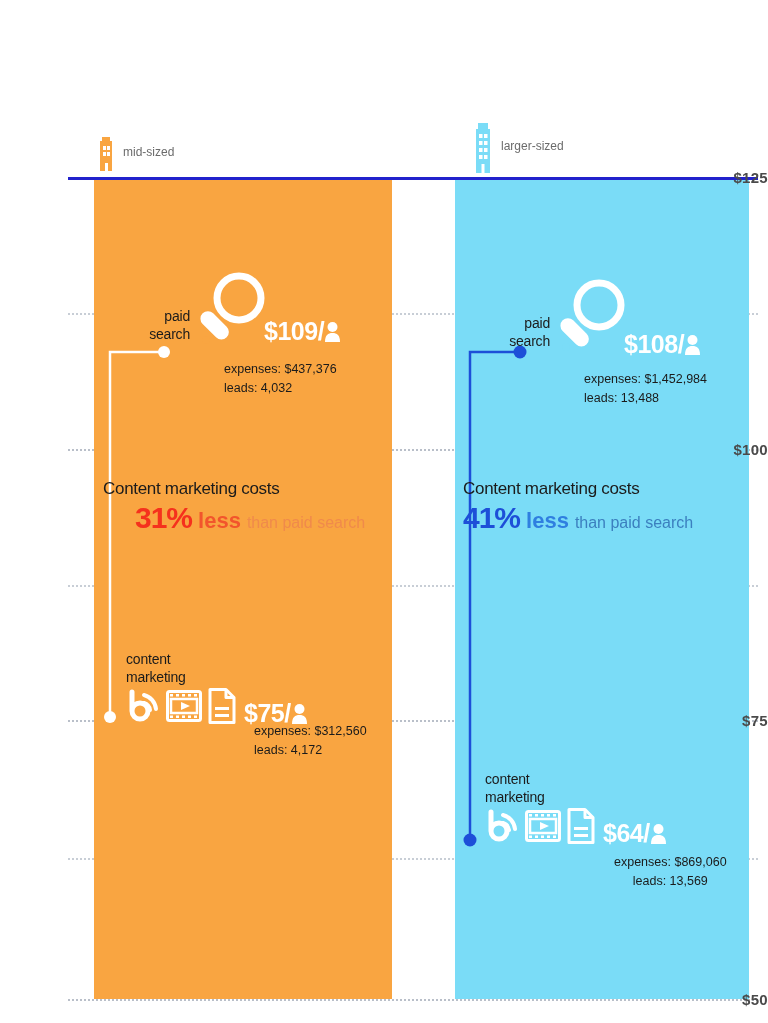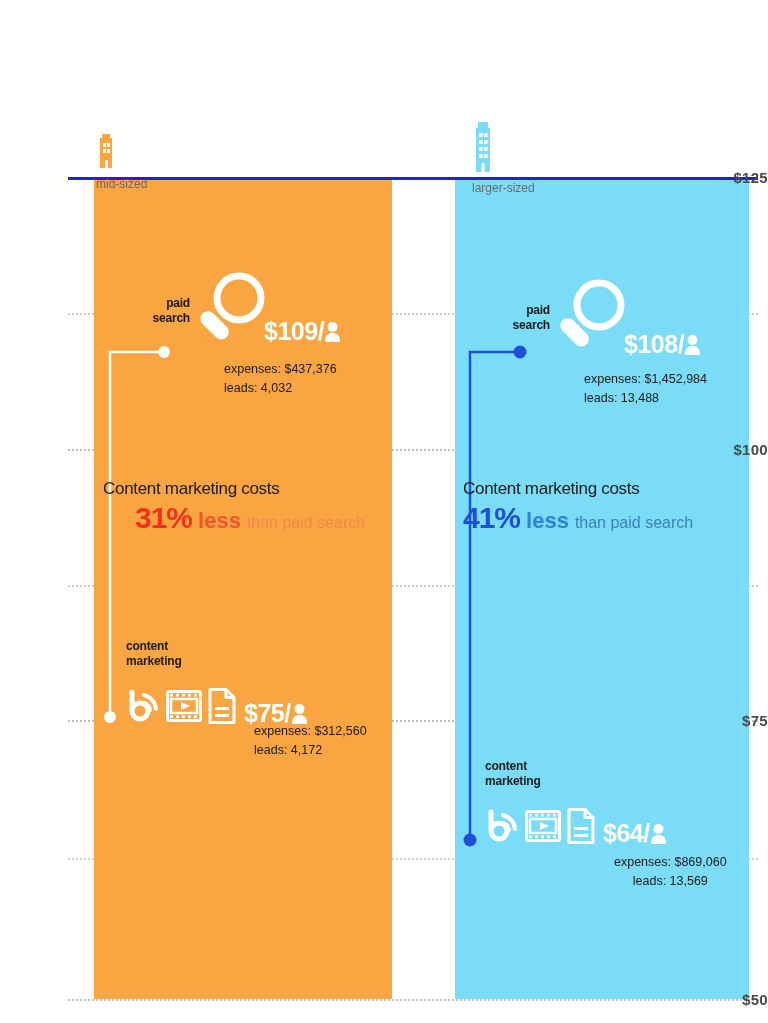--- a/index.html
+++ b/index.html
@@ -31,32 +31,32 @@
     position:absolute;left:68px;right:10px;height:0;
     border-top:3px solid #2222cc;
   }
 
   
   .panel{position:absolute;}
   .panel.mid{background:#f9a541;}
   .panel.large{background:#7adcf7;}
 
   
-  .legend{position:absolute;display:flex;align-items:flex-start;gap:7px;flex-direction:column;}
+  .legend{position:absolute;display:flex;align-items:center;gap:7px;}
   .legend-label{font-size:12px;color:#6b6b6b;padding-bottom:1px;}
   .bldg{display:block;}
 
   
   .conn{position:absolute;}
   .conn svg{display:block;overflow:visible;}
 
   
   .cat-label{
-    position:absolute;font-size:12px;font-weight:700;color:#1b1b1b;
-    line-height:1.25;text-align:right;letter-spacing:-0.2px;
+    position:absolute;font-size:14px;font-weight:400;color:#1b1b1b;
+    line-height:1.25;text-align:right;letter-spacing:-0.2px;margin-top:12px;
   }
   .metric-row{position:absolute;display:flex;align-items:center;}
   .price{
     font-size:25px;font-weight:700;color:#ffffff;
     letter-spacing:-0.5px;display:flex;align-items:center;
   }
   .price .slash{font-weight:700;}
   .sub{
     position:absolute;font-size:12.5px;color:#1b1b1b;line-height:1.55;
     white-space:nowrap;

